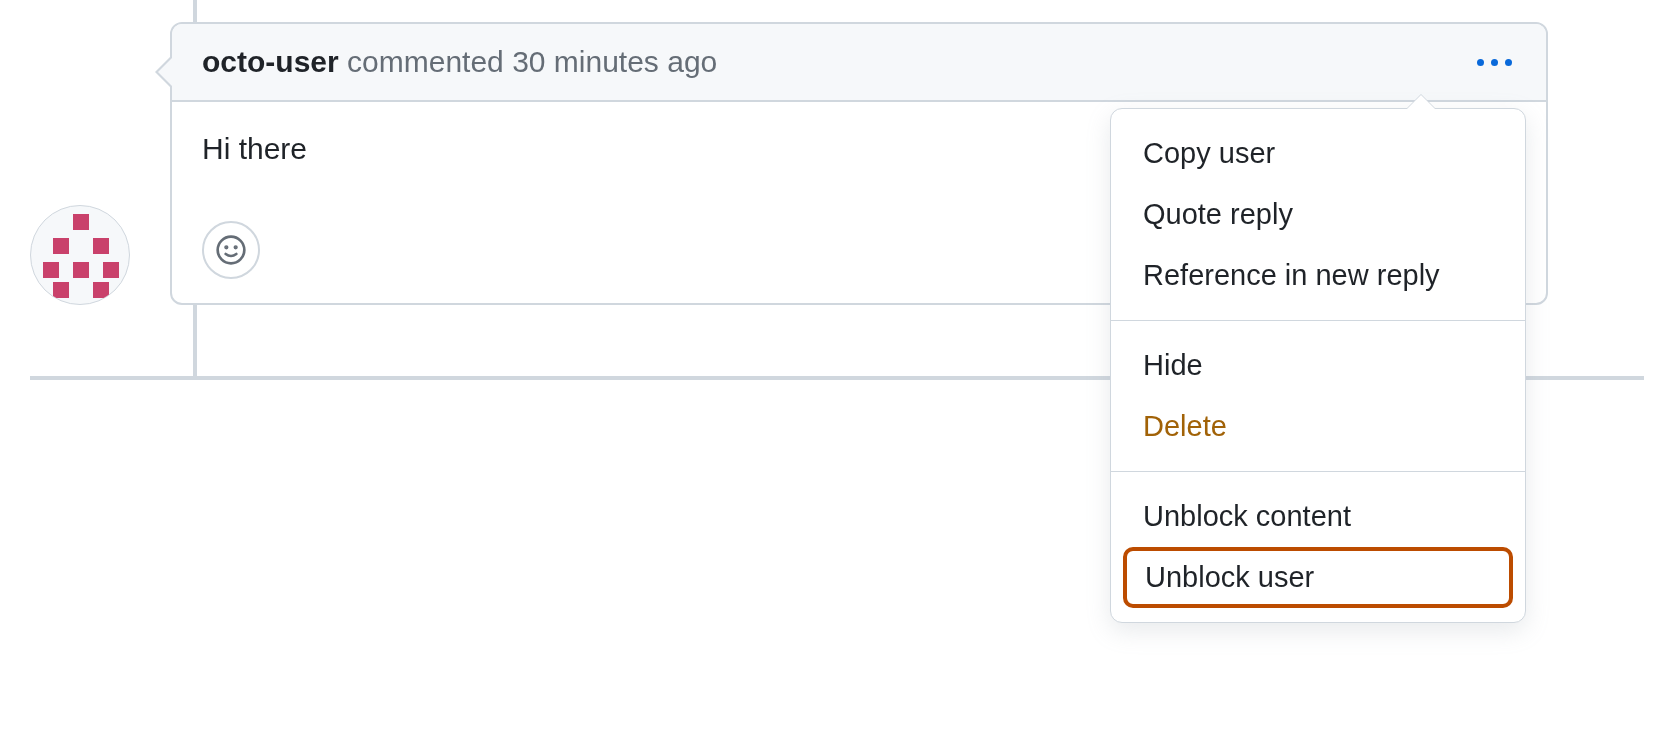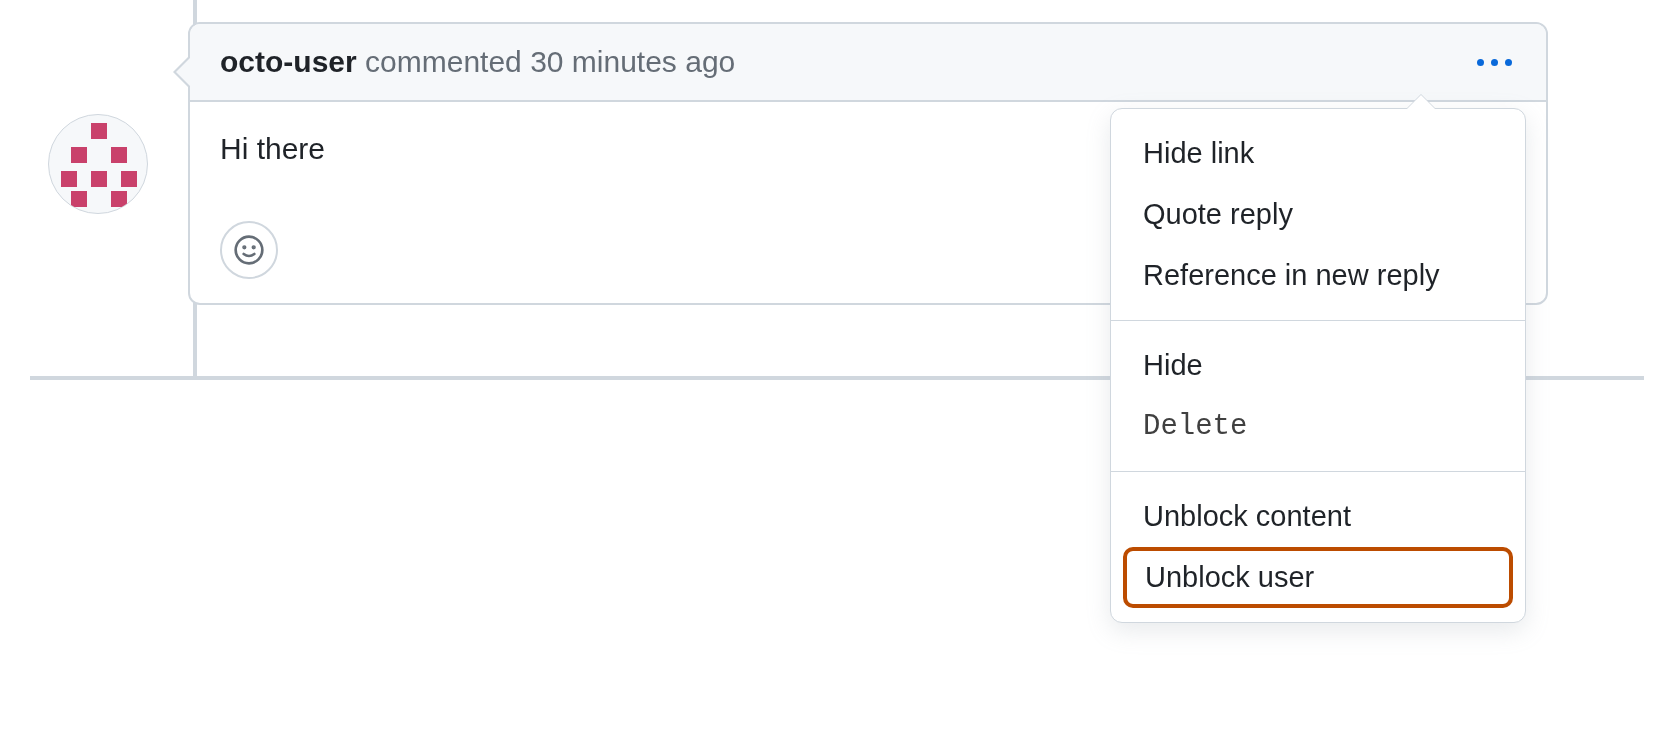--- a/index.html
+++ b/index.html
@@ -26,25 +26,25 @@
     .divider-line {
       position: absolute;
       left: 30px;
       top: 376px;
       right: 30px;
       height: 4px;
       background: #d0d7de;
     }
     .comment-container {
       position: absolute;
-      left: 48px;
+      left: 30px;
       top: 22px;
       right: 126px;
       display: flex;
-      align-items: center;
+      align-items: flex-end;
     }
     .avatar {
       width: 100px;
       height: 100px;
       border-radius: 50%;
       background: #f6f8fa;
       border: 1px solid #d0d7de;
       flex-shrink: 0;
       position: relative;
       overflow: hidden;
@@ -172,22 +172,21 @@
       height: 1px;
       background: #d0d7de;
     }
     .dropdown-item {
       padding: 14px 32px;
       font-size: 29px;
       color: #1f2328;
       cursor: pointer;
     }
     .dropdown-item.danger {
-      color: #404040;
-      font-family: Liberation Mono, monospace;
+      color: #a16207;
     }
     .dropdown-item.highlighted {
       border: 4px solid #bc4c00;
       border-radius: 10px;
       margin: 0 12px 0 12px;
       padding: 10px 18px;
     }
   </style>
 </head>
 <body>
@@ -236,21 +235,21 @@
           <path d="M8 15 q4 3 8 0" stroke-linecap="round"></path>
         </svg>
       </div>
     </div>
   </div>
 </div>
 
 <div class="dropdown-menu">
   <div class="dropdown-caret"></div>
   <div class="dropdown-section">
-    <div class="dropdown-item">Hide link</div>
+    <div class="dropdown-item">Copy user</div>
     <div class="dropdown-item">Quote reply</div>
     <div class="dropdown-item">Reference in new reply</div>
   </div>
   <div class="dropdown-divider"></div>
   <div class="dropdown-section">
     <div class="dropdown-item">Hide</div>
     <div class="dropdown-item danger">Delete</div>
   </div>
   <div class="dropdown-divider"></div>
   <div class="dropdown-section">

